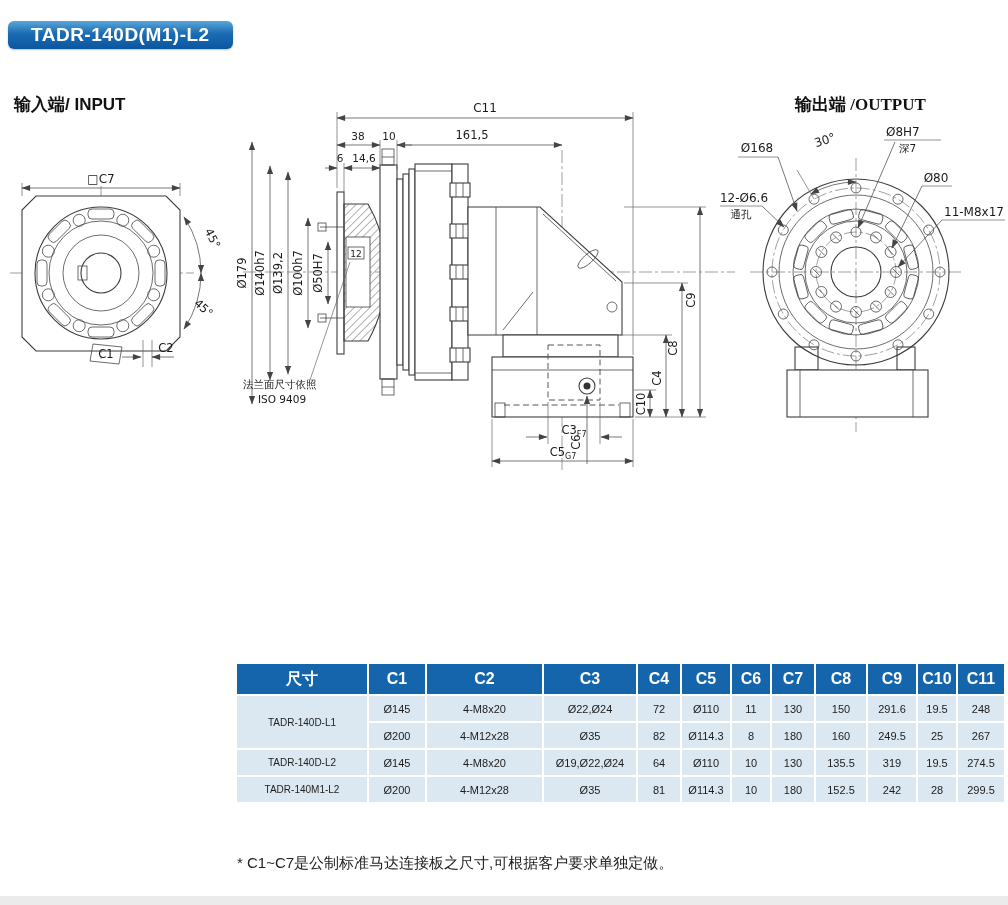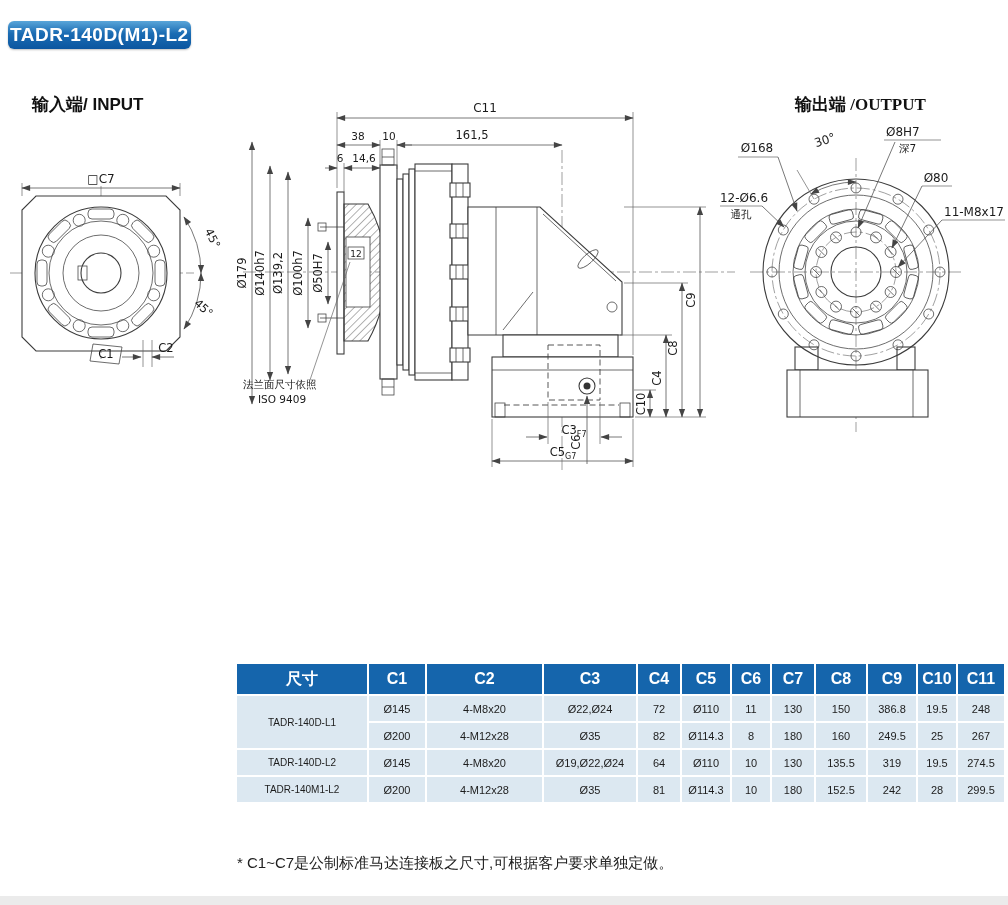--- a/index.html
+++ b/index.html
@@ -1,23 +1,23 @@
 <!DOCTYPE html>
 <html><head>
 <meta charset="utf-8">
 <style>
   html,body{margin:0;padding:0;background:#fff;}
   .page{position:relative;width:1008px;height:905px;background:#fff;overflow:hidden;
         font-family:"Liberation Sans",sans-serif;color:#1a1a1a;}
-  .badge{position:absolute;left:8px;top:21px;height:28px;line-height:28px;padding:0 2px;
+  .badge{position:absolute;left:8px;top:21px;height:28px;line-height:28px;padding:0 23px;
          border-radius:6px;color:#fff;font-size:19px;font-weight:bold;letter-spacing:.5px;
          background:linear-gradient(180deg,#59a5d9 0%,#1b6cb3 45%,#0b56a0 100%);
          box-shadow:0 1px 2px rgba(0,0,0,.25);}
   .sec-label{position:absolute;top:93px;font-size:17px;font-weight:600;color:#111;}
-  .sec-input{left:32px;} .sec-output{left:795px;font-family:Liberation Serif, serif;}
+  .sec-input{left:14px;} .sec-output{left:795px;font-family:Liberation Serif, serif;}
   svg text{font-family:"DejaVu Sans","Liberation Sans",sans-serif;fill:#1a1a1a;}
   .ol{stroke:#3c3c3c;stroke-width:1.1;fill:none;}
   .ol2{stroke:#3c3c3c;stroke-width:.75;fill:none;}
   .solid{fill:#fff;stroke:#3c3c3c;stroke-width:1.1;}
   .dim{stroke:#555;stroke-width:.8;fill:none;}
   .ext{stroke:#666;stroke-width:.7;fill:none;}
   .cl{stroke:#777;stroke-width:.7;fill:none;stroke-dasharray:13 3 3 3;}
   .ghost{stroke:#777;stroke-width:.8;fill:none;stroke-dasharray:9 3 2 3;}
   .dsh{stroke:#444;stroke-width:.9;fill:none;stroke-dasharray:6 3.5;}
   .t11{font-size:11.5px;} .t10{font-size:10.5px;} .t9{font-size:9px;} .t12{font-size:12px;}
@@ -349,21 +349,21 @@
       <tr>
         <td class="model" rowspan="2">TADR-140D-L1</td>
         <td>Ø145</td>
         <td>4-M8x20</td>
         <td>Ø22,Ø24</td>
         <td>72</td>
         <td>Ø110</td>
         <td>11</td>
         <td>130</td>
         <td>150</td>
-        <td>386.8</td>
+        <td>291.6</td>
         <td>19.5</td>
         <td>248</td>
       </tr>
       <tr>
         <td>Ø200</td>
         <td>4-M12x28</td>
         <td>Ø35</td>
         <td>82</td>
         <td>Ø114.3</td>
         <td>8</td>

